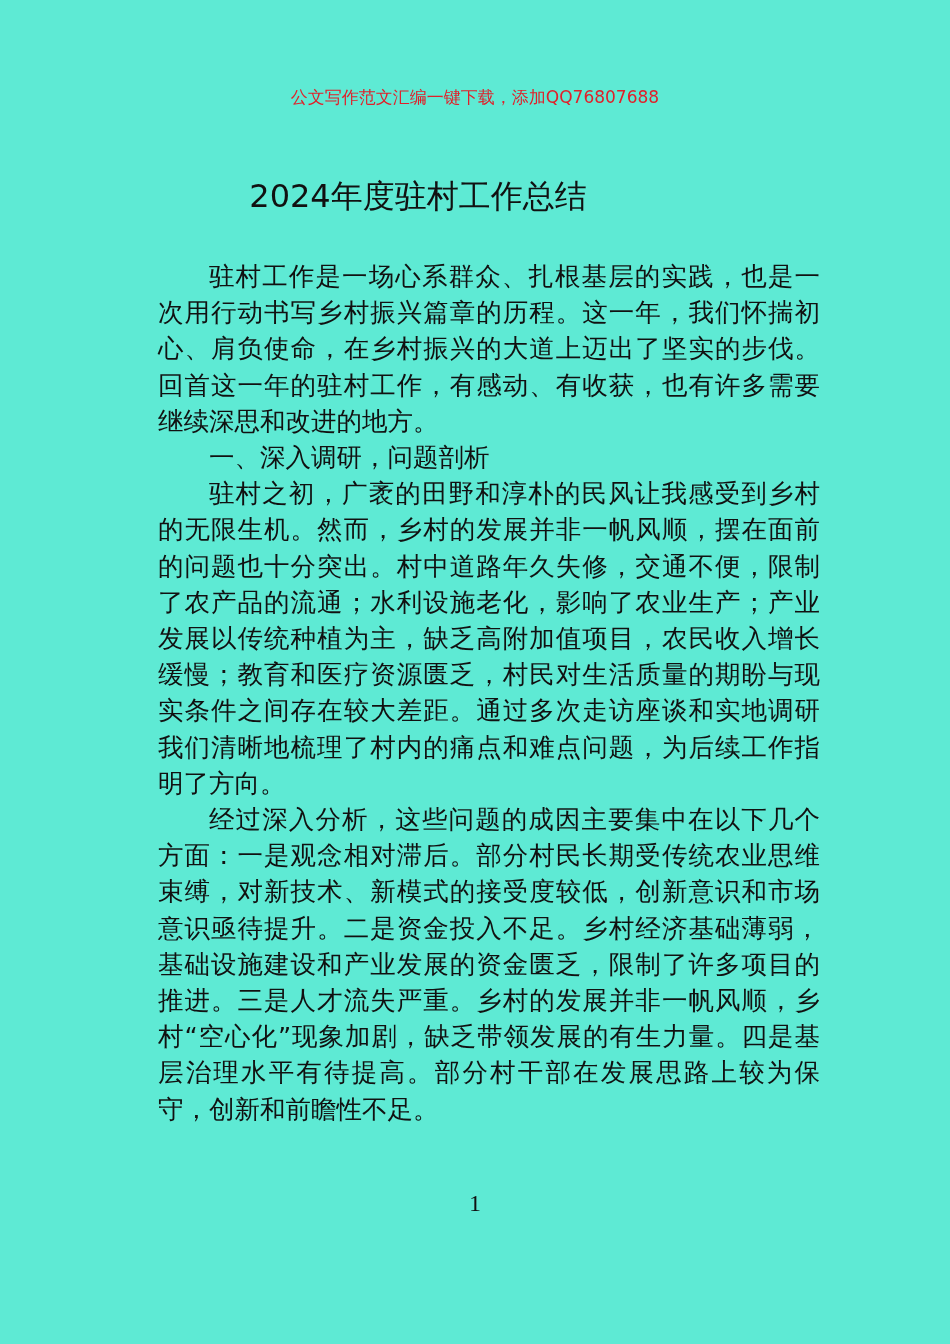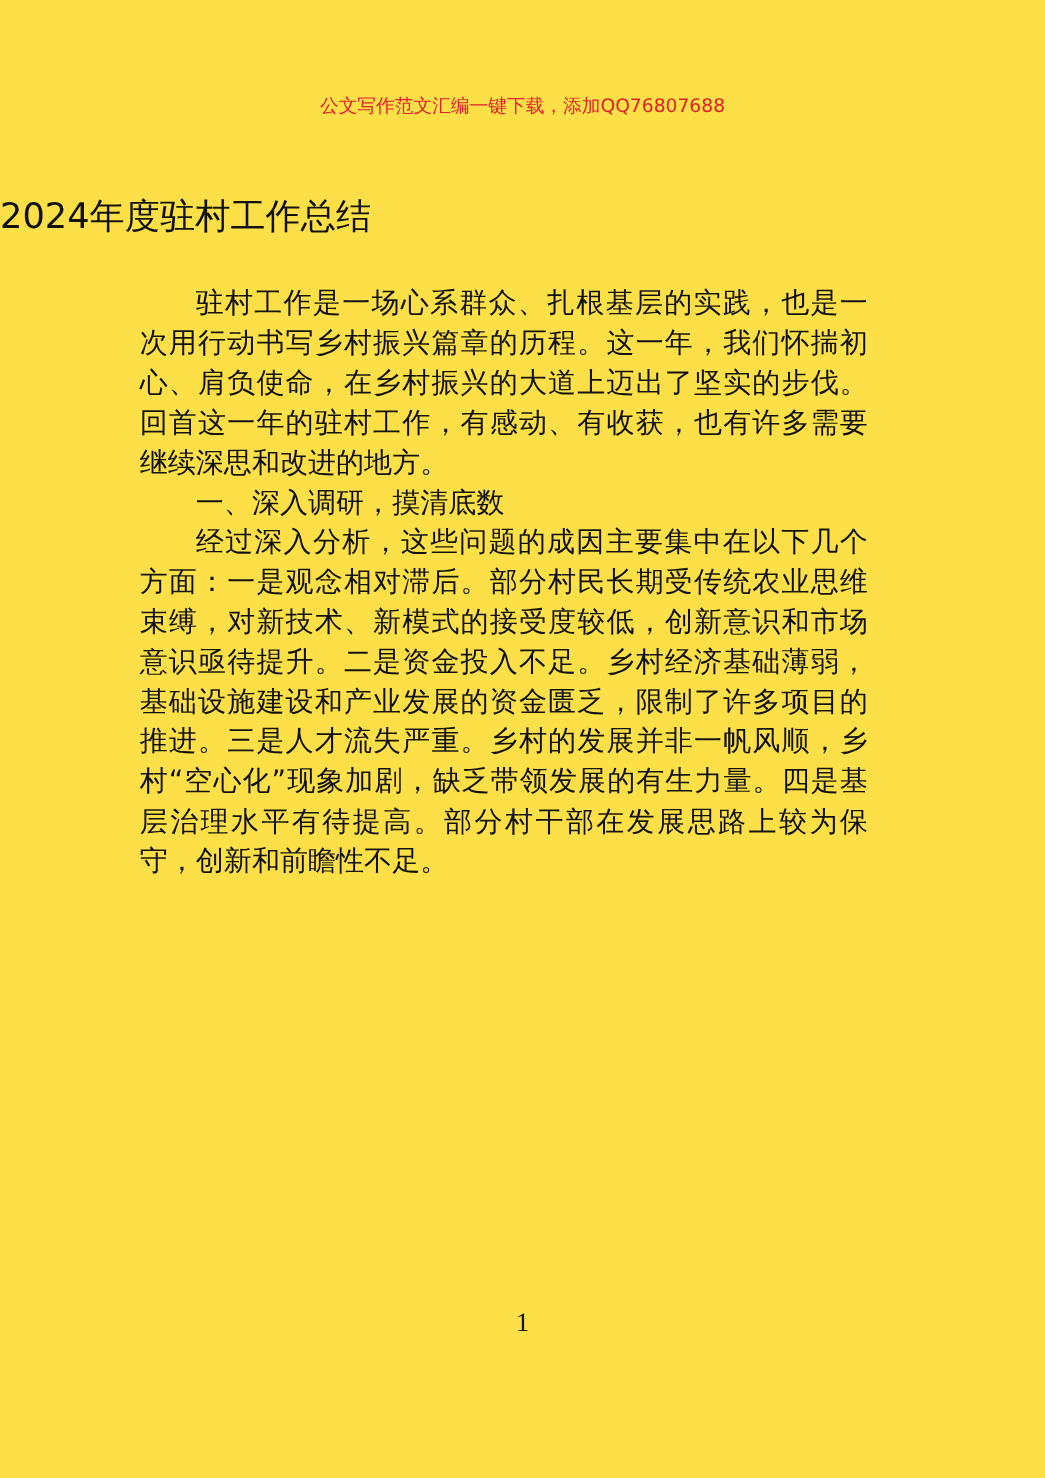--- a/index.html
+++ b/index.html
@@ -13,47 +13,48 @@
       position: relative;
       overflow: hidden;
       font-family: "DejaVu Sans", "Liberation Sans", sans-serif;
       color: #111111;
     }
     .page {
       position: absolute;
       left: 0; top: 0;
       width: 950px;
       height: 1344px;
-      background: #fde047;
+      background: #5eead4;
     }
     .banner {
       position: absolute;
       top: 84px;
       left: 0;
       width: 950px;
       text-align: center;
       font-size: 17px;
       line-height: 26px;
       color: #e0202a;
       letter-spacing: 0px;
     }
     .title {
       position: absolute;
       top: 172px;
       left: 0;
       width: 836px;
+      text-align: center;
       font-size: 32px;
       line-height: 48px;
       color: #111111;
       font-family: "DejaVu Sans", sans-serif;
     }
     .body {
       position: absolute;
       top: 258px;
-      left: 127px;
+      left: 158px;
       width: 662px;
       font-size: 25.5px;
       line-height: 36.2px;
       text-align: justify;
       text-justify: inter-character;
       color: #111111;
     }
     .body p {
       margin: 0;
       text-indent: 2em;
@@ -77,18 +78,19 @@
 </head>
 <body>
 
 <div class="page">
   <div class="banner">公文写作范文汇编一键下载，添加QQ76807688</div>
 
   <div class="title">2024年度驻村工作总结</div>
 
   <div class="body">
     <p>驻村工作是一场心系群众、扎根基层的实践，也是一次用行动书写乡村振兴篇章的历程。这一年，我们怀揣初心、肩负使命，在乡村振兴的大道上迈出了坚实的步伐。回首这一年的驻村工作，有感动、有收获，也有许多需要继续深思和改进的地方。</p>
-    <p class="heading">一、深入调研，摸清底数</p>
+    <p class="heading">一、深入调研，问题剖析</p>
+    <p>驻村之初，广袤的田野和淳朴的民风让我感受到乡村的无限生机。然而，乡村的发展并非一帆风顺，摆在面前的问题也十分突出。村中道路年久失修，交通不便，限制了农产品的流通；水利设施老化，影响了农业生产；产业发展以传统种植为主，缺乏高附加值项目，农民收入增长缓慢；教育和医疗资源匮乏，村民对生活质量的期盼与现实条件之间存在较大差距。通过多次走访座谈和实地调研我们清晰地梳理了村内的痛点和难点问题，为后续工作指明了方向。</p>
     <p>经过深入分析，这些问题的成因主要集中在以下几个方面：一是观念相对滞后。部分村民长期受传统农业思维束缚，对新技术、新模式的接受度较低，创新意识和市场意识亟待提升。二是资金投入不足。乡村经济基础薄弱，基础设施建设和产业发展的资金匮乏，限制了许多项目的推进。三是人才流失严重。乡村的发展并非一帆风顺，乡村“空心化”现象加剧，缺乏带领发展的有生力量。四是基层治理水平有待提高。部分村干部在发展思路上较为保守，创新和前瞻性不足。</p>
   </div>
 
   <div class="page-number">1</div>
 </div>
 
 </body></html>

